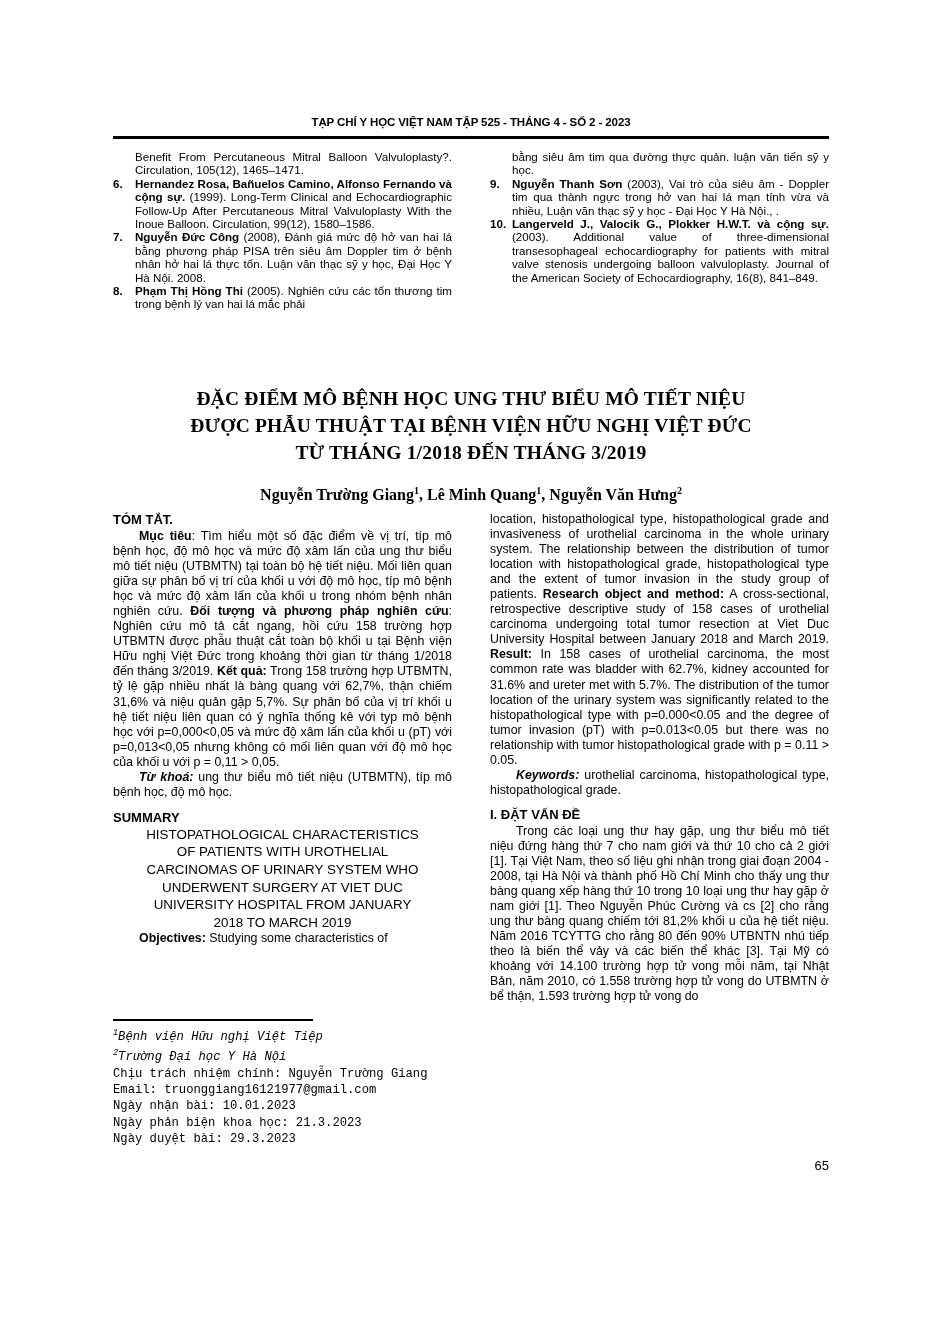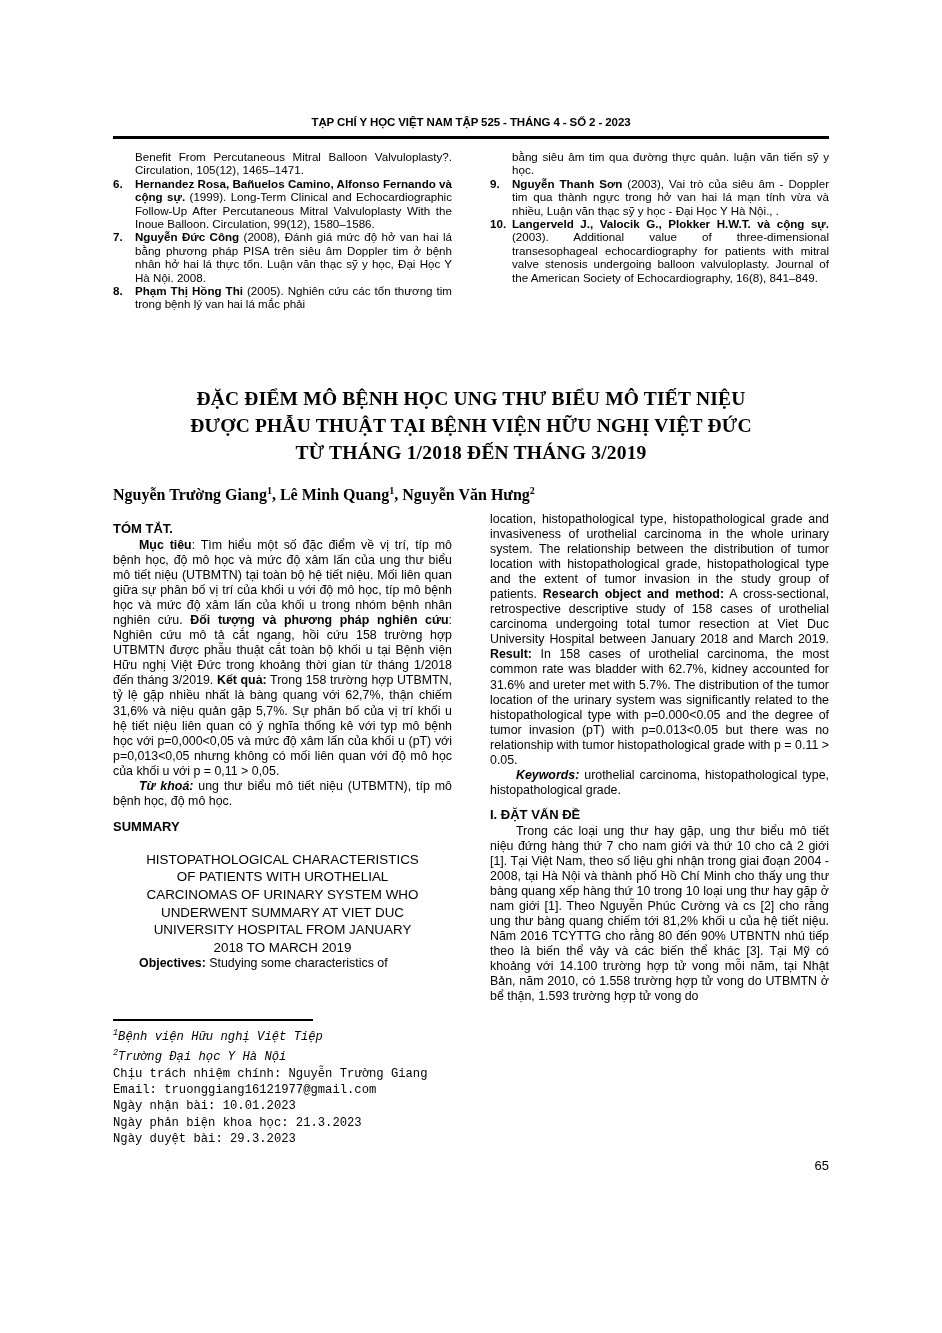--- a/index.html
+++ b/index.html
@@ -92,21 +92,21 @@
     font-weight: bold;
     font-size: 19.5px;
     line-height: 27px;
     letter-spacing: 0.2px;
   }
   .authors {
     position: absolute;
     left: 113px;
     top: 481px;
     width: 716px;
-    text-align: left;
+    text-align: center;
     font-family: "Liberation Serif", serif;
     font-weight: bold;
     font-size: 16px;
     line-height: 20px;
   }
   .authors sup { font-size: 10px; vertical-align: super; }
 
   
   .body-cols {
     position: absolute;
@@ -116,21 +116,21 @@
     display: flex;
     gap: 38px;
   }
   .col {
     width: 339px;
   }
   .sec-head {
     font-weight: bold;
     font-size: 13px;
     line-height: 16px;
-    margin: 9px 0 1px 0;
+    margin: 0 0 1px 0;
   }
   p.para {
     margin: 0;
     font-size: 12.4px;
     line-height: 15.05px;
     text-align: justify;
     text-align-last: left;
     text-indent: 26px;
     hyphens: none;
   }
@@ -140,21 +140,21 @@
   .summary-title {
     font-size: 13.4px;
     line-height: 17.6px;
     text-align: center;
     margin: 0;
   }
   .summary-head {
     font-weight: bold;
     font-size: 13px;
     line-height: 17px;
-    margin: 9px 0 16px 0;
+    margin: 9px 0 0 0;
   }
   
   .foot-rule {
     position: absolute;
     left: 113px;
     top: 1019px;
     width: 200px;
     height: 2px;
     background: #000;
   }
@@ -230,21 +230,21 @@
     <div class="col">
       <div class="sec-head">TÓM TẮT.</div>
       <p class="para"><b>Mục tiêu</b>: Tìm hiểu một số đặc điểm về vị trí, típ mô bệnh học, độ mô học và mức độ xâm lấn của ung thư biểu mô tiết niệu (UTBMTN) tại toàn bộ hệ tiết niệu. Mối liên quan giữa sự phân bố vị trí của khối u với độ mô học, típ mô bệnh học và mức độ xâm lấn của khối u trong nhóm bệnh nhân nghiên cứu. <b>Đối tượng và phương pháp nghiên cứu</b>: Nghiên cứu mô tả cắt ngang, hồi cứu 158 trường hợp UTBMTN được phẫu thuật cắt toàn bộ khối u tại Bệnh viện Hữu nghị Việt Đức trong khoảng thời gian từ tháng 1/2018 đến tháng 3/2019. <b>Kết quả:</b> Trong 158 trường hợp UTBMTN, tỷ lệ gặp nhiều nhất là bàng quang với 62,7%, thận chiếm 31,6% và niệu quản gặp 5,7%. Sự phân bố của vị trí khối u hệ tiết niệu liên quan có ý nghĩa thống kê với typ mô bệnh học với p=0,000&lt;0,05 và mức độ xâm lấn của khối u (pT) với p=0,013&lt;0,05 nhưng không có mối liên quan với độ mô học của khối u với p = 0,11 &gt; 0,05.</p>
       <p class="para"><b><i>Từ khoá:</i></b> ung thư biểu mô tiết niệu (UTBMTN), típ mô bệnh học, độ mô học.</p>
 
       <div class="summary-head">SUMMARY</div>
       <div class="summary-title">
         <div>HISTOPATHOLOGICAL CHARACTERISTICS</div>
         <div>OF PATIENTS WITH UROTHELIAL</div>
         <div>CARCINOMAS OF URINARY SYSTEM WHO</div>
-        <div>UNDERWENT SUMMARY AT VIET DUC</div>
+        <div>UNDERWENT SURGERY AT VIET DUC</div>
         <div>UNIVERSITY HOSPITAL FROM JANUARY</div>
         <div>2018 TO MARCH 2019</div>
       </div>
       <p class="para"><b>Objectives:</b> Studying some characteristics of</p>
     </div>
 
     <div class="col">
       <p class="para noindent">location, histopathological type, histopathological grade and invasiveness of urothelial carcinoma in the whole urinary system. The relationship between the distribution of tumor location with histopathological grade, histopathological type and the extent of tumor invasion in the study group of patients. <b>Research object and method:</b> A cross-sectional, retrospective descriptive study of 158 cases of urothelial carcinoma undergoing total tumor resection at Viet Duc University Hospital between January 2018 and March 2019. <b>Result:</b> In 158 cases of urothelial carcinoma, the most common rate was bladder with 62.7%, kidney accounted for 31.6% and ureter met with 5.7%. The distribution of the tumor location of the urinary system was significantly related to the histopathological type with p=0.000&lt;0.05 and the degree of tumor invasion (pT) with p=0.013&lt;0.05 but there was no relationship with tumor histopathological grade with p = 0.11 &gt; 0.05.</p>
       <p class="para"><b><i>Keywords:</i></b> urothelial carcinoma, histopathological type, histopathological grade.</p>
       <div class="sec-head" style="margin-top:9px">I. ĐẶT VẤN ĐỀ</div>

